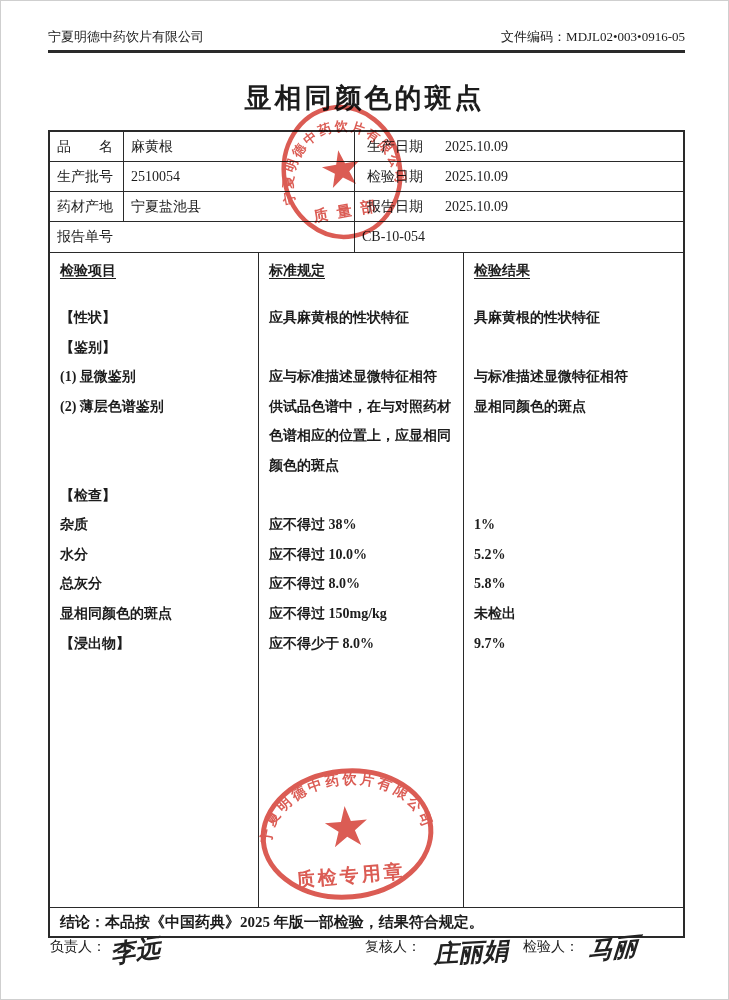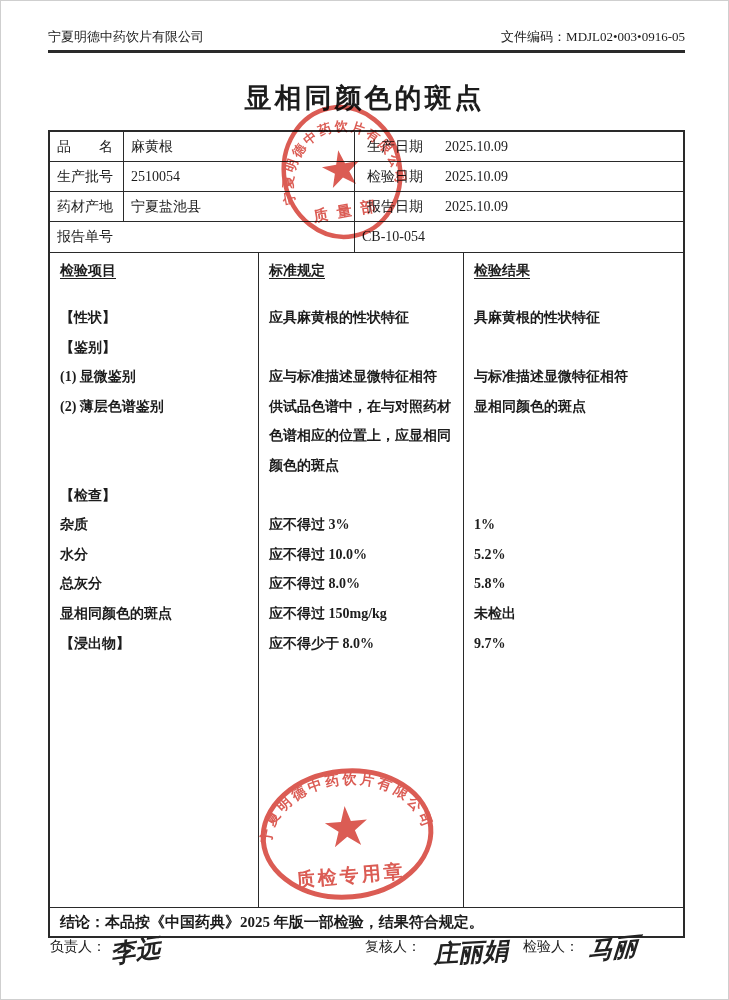--- a/index.html
+++ b/index.html
@@ -115,21 +115,21 @@
         <div class="c c2">供试品色谱中，在与对照药材色谱相应的位置上，应显相同颜色的斑点</div>
         <div class="c">显相同颜色的斑点</div>
       </div>
       <div class="irow">
         <div class="c c1">【检查】</div>
         <div class="c c2"></div>
         <div class="c"></div>
       </div>
       <div class="irow">
         <div class="c c1">杂质</div>
-        <div class="c c2">应不得过 3%</div>
+        <div class="c c2">应不得过 38%</div>
         <div class="c">1%</div>
       </div>
       <div class="irow">
         <div class="c c1">水分</div>
         <div class="c c2">应不得过 10.0%</div>
         <div class="c">5.2%</div>
       </div>
       <div class="irow">
         <div class="c c1">总灰分</div>
         <div class="c c2">应不得过 8.0%</div>

